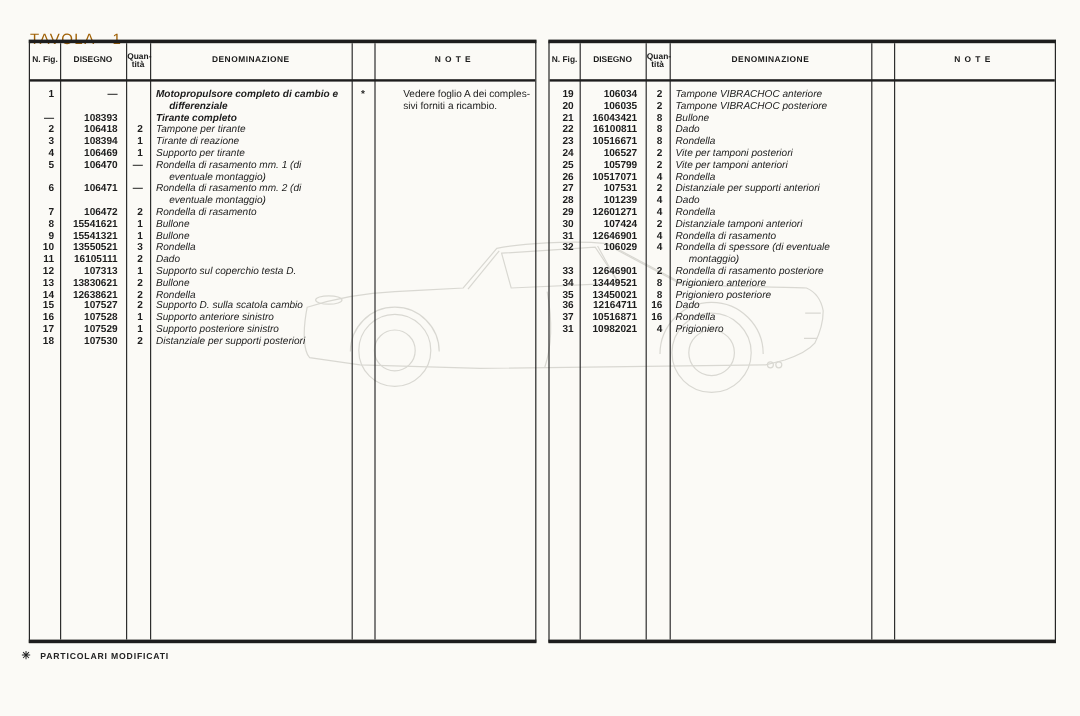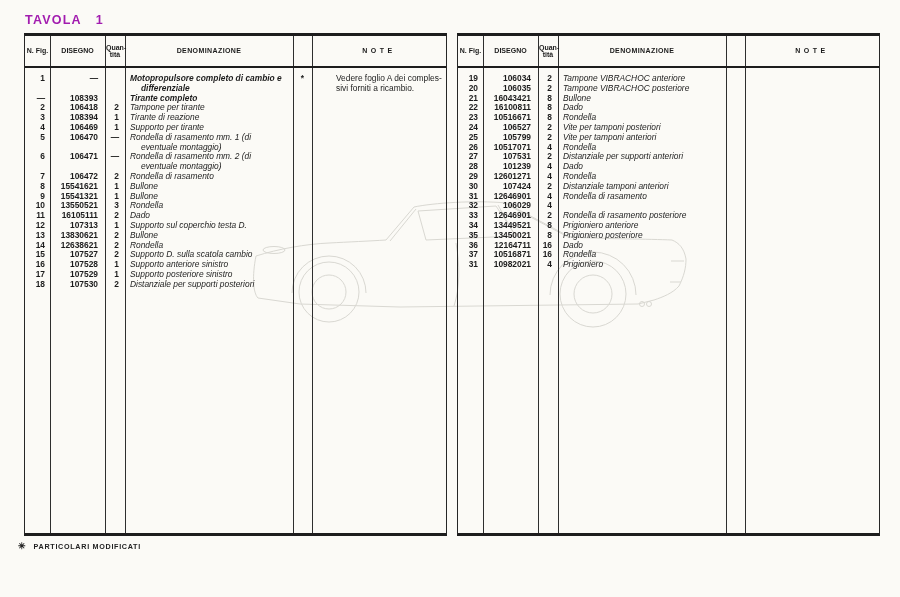--- a/index.html
+++ b/index.html
@@ -6,22 +6,22 @@
   body{
     width:900px;height:597px;position:relative;overflow:hidden;
     background:#fbfaf6;
     font-family:"Liberation Sans", sans-serif;
     color:#1c1c1c;
     -webkit-font-smoothing:antialiased;
   }
   .page{position:absolute;inset:0;}
   
   .title{
-    position:absolute;left:25px;top:13px;
-    font-size:12.5px;font-weight:bold;letter-spacing:1.2px;color:#a21caf;
+    position:absolute;left:25px;top:26px;
+    font-size:12.5px;font-weight:normal;letter-spacing:1.2px;color:#a16207;
   }
   .title .num{margin-left:14px;}
   
   .car{position:absolute;left:250px;top:190px;width:440px;height:150px;z-index:0;}
   .car svg{display:block;width:100%;height:100%;}
   
   .ptable{
     position:absolute;top:33px;width:423px;height:503px;z-index:2;
     border:1px solid #262626;border-top:3px solid #1d1d1d;border-bottom:3px solid #1d1d1d;
     box-sizing:border-box;background:transparent;
@@ -390,20 +390,21 @@
     <div class="c dis">12646901</div>
     <div class="c qty">4</div>
     <div class="c den">Rondella di rasamento</div>
     <div class="c star"></div>
     <div class="c note"></div>
   </div>
         <div class="trow">
     <div class="c fig">32</div>
     <div class="c dis">106029</div>
     <div class="c qty">4</div>
+    <div class="c den">Rondella di spessore (di eventuale montaggio)</div>
     <div class="c star"></div>
     <div class="c note"></div>
   </div>
         <div class="trow">
     <div class="c fig">33</div>
     <div class="c dis">12646901</div>
     <div class="c qty">2</div>
     <div class="c den">Rondella di rasamento posteriore</div>
     <div class="c star"></div>
     <div class="c note"></div>

